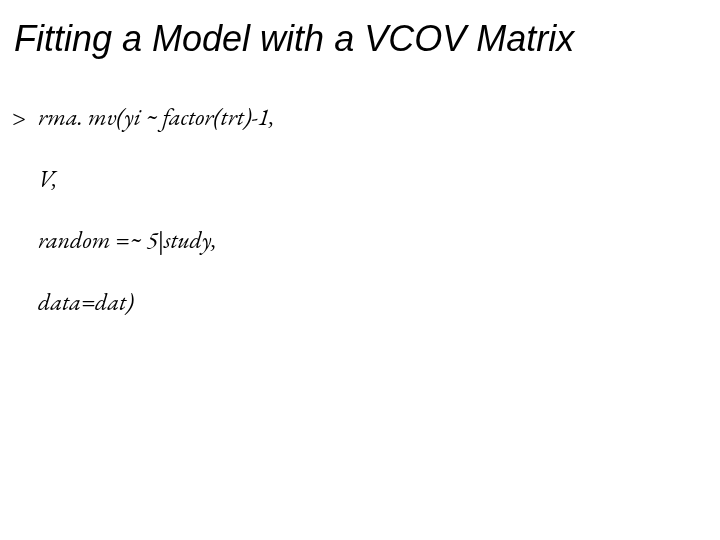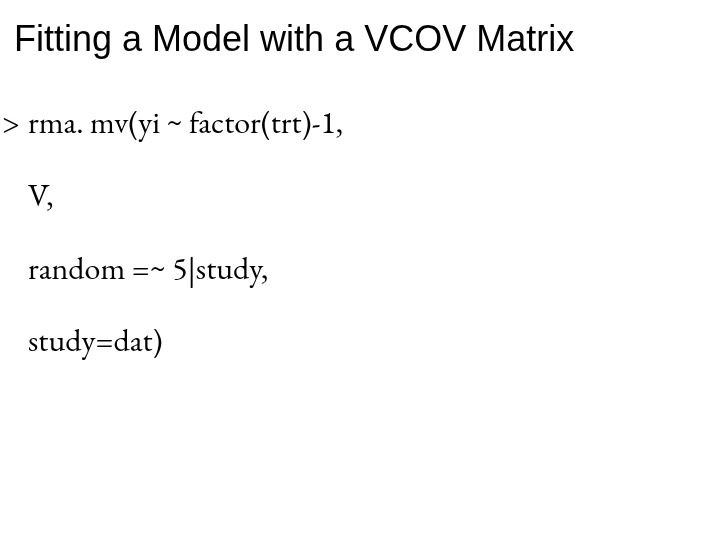--- a/index.html
+++ b/index.html
@@ -10,37 +10,38 @@
     background: #ffffff;
     font-family: Arial, Helvetica, sans-serif;
     color: #000000;
     overflow: hidden;
   }
   .slide {
     position: relative;
     width: 720px;
     height: 436px;
     box-sizing: border-box;
+    font-style: italic;
   }
   .title {
     position: absolute;
     top: 18px;
     left: 14px;
     right: 0;
     font-size: 36px;
     font-weight: 400;
     white-space: nowrap;
     letter-spacing: 0px;
   }
   .code-block {
     position: absolute;
     top: 100px;
-    left: 2px;
+    left: 12px;
     font-family: Garamond, "EB Garamond", "Times New Roman", serif;
-    font-size: 32px;
+    font-size: 24px;
     line-height: 1.4;
   }
   .code-line {
     margin-bottom: 28px;
   }
   .prompt {
     display: inline-block;
     width: 26px;
     text-align: left;
     vertical-align: top;
@@ -60,16 +61,16 @@
     <div class="code-line">
       <span class="prompt">&gt;</span><span>rma. mv(yi ~ factor(trt)-1,</span>
     </div>
     <div class="code-line">
       <span class="indent"></span><span>V,</span>
     </div>
     <div class="code-line">
       <span class="indent"></span><span>random =~ 5|study,</span>
     </div>
     <div class="code-line">
-      <span class="indent"></span><span>study=dat)</span>
+      <span class="indent"></span><span>data=dat)</span>
     </div>
   </div>
 </div>
 
 </body></html>

